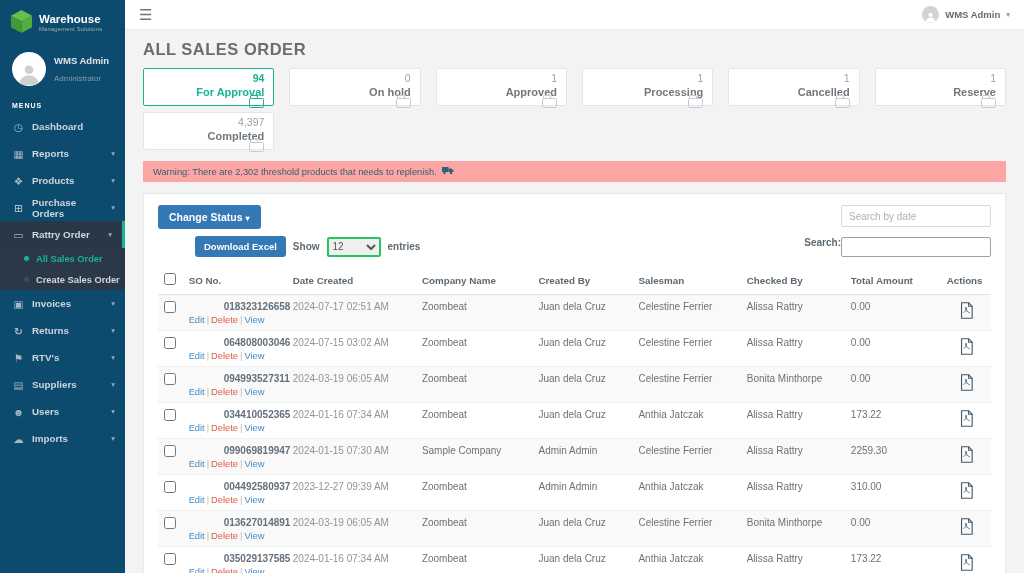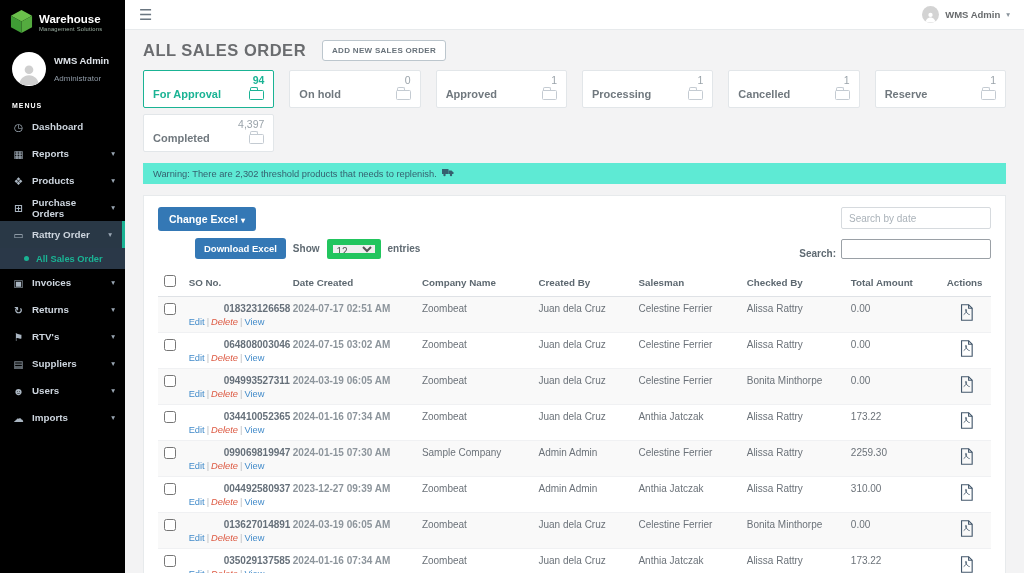--- a/index.html
+++ b/index.html
@@ -1,21 +1,21 @@
 <!DOCTYPE html>
 <html><head>
 <meta charset="utf-8">
 <style>
   * { margin:0; padding:0; box-sizing:border-box; }
   html,body { width:1024px; height:573px; overflow:hidden; }
   body { font-family:"Liberation Sans","DejaVu Sans",sans-serif; background:#f3f3f4; color:#676a6c; font-size:11px; }
   .app { position:relative; width:1024px; height:573px; overflow:hidden; }
 
   
-  .sidebar { position:absolute; left:0; top:0; width:125px; height:573px; background:#000000; z-index:5; }
+  .sidebar { position:absolute; left:0; top:0; width:125px; height:573px; background:#0c4a6e; z-index:5; }
   .logo-row { display:flex; align-items:center; gap:6px; padding:9px 8px 10px 10px; }
   .brand-name { color:#ffffff; font-size:11.5px; font-weight:bold; line-height:1.1; }
   .brand-sub { color:#9fb3a6; font-size:5.8px; letter-spacing:.2px; }
   .user-row { display:flex; align-items:center; gap:8px; padding:6px 10px 10px 12px; }
   .side-avatar { width:34px; height:34px; border-radius:50%; background:#ffffff; display:flex; align-items:flex-end; justify-content:center; overflow:hidden; flex-shrink:0; }
   .side-user-name { color:#dfe4ea; font-size:9.5px; font-weight:600; }
   .side-user-role { color:#8f9aa6; font-size:8px; margin-top:8px; }
   .menus-label { color:#ffffff; font-size:7px; font-weight:bold; letter-spacing:1px; padding:6px 12px 4px; }
   .nav-item { display:flex; align-items:center; gap:7px; height:27px; padding:0 10px 0 12px; color:#cdd5de; font-size:9.8px; font-weight:600; cursor:pointer; }
   .nav-icon { width:13px; font-size:10.5px; color:#aab6c2; text-align:center; flex-shrink:0; }
@@ -37,56 +37,56 @@
 
   
   .main { position:absolute; left:125px; top:30px; width:899px; height:543px; padding:10px 18px 0 18px; overflow:hidden; }
   .title-row { display:flex; align-items:center; gap:16px; }
   .page-title { font-size:16.5px; font-weight:600; color:#6a6c6f; letter-spacing:.5px; }
   .add-btn { background:#ffffff; border:1px solid #bcc6cd; border-radius:3px; color:#68727a; font-size:8px; font-weight:bold; padding:5px 9px; letter-spacing:.3px; cursor:pointer; }
 
   .cards-grid { display:grid; grid-template-columns:repeat(6,1fr); gap:6px 15px; margin-top:9px; }
   .status-card { background:#ffffff; border:1px solid #e2e6e9; border-radius:2px; padding:4px 9px 6px; height:38px; cursor:pointer; }
   .card-count { text-align:right; font-size:10.5px; color:#9aa3aa; line-height:1.1; }
-  .card-bottom { display:flex; align-items:flex-end; justify-content:space-between; margin-top:1px; }
+  .card-bottom { display:flex; align-items:flex-end; justify-content:space-between; margin-top:1px;flex-direction:column; }
   .card-label { font-size:11px; color:#70787e; font-weight:700; }
   .folder-ico { width:15px; height:10px; border:1.5px solid #c4cbd2; border-radius:1.5px; position:relative; }
   .folder-ico::before { content:""; position:absolute; top:-4px; left:0px; width:6px; height:3px; border:1.5px solid #c4cbd2; border-bottom:none; border-radius:2px 2px 0 0; }
   .status-card.active { border:1px solid #1ab394; }
   .status-card.active .card-count, .status-card.active .card-label { color:#1ab394; font-weight:600; }
   .status-card.active .folder-ico, .status-card.active .folder-ico::before { border-color:#1ab394; }
 
-  .warning-bar { margin-top:11px; background:#5eead4; color:#35606f; font-size:9.3px; padding:5px 10px; display:flex; align-items:center; gap:5px; }
+  .warning-bar { margin-top:11px; background:#fca5a5; color:#35606f; font-size:9.3px; padding:5px 10px; display:flex; align-items:center; gap:5px; }
 
   .panel { margin-top:11px; background:#ffffff; border:1px solid #e7eaec; padding:11px 14px; height:420px; }
   .btn-blue { background:#3478b5; color:#ffffff; border:none; border-radius:3px; font-size:10.5px; font-weight:600; padding:6px 11px; cursor:pointer; }
   .btn-blue .caret { font-size:8px; margin-left:3px; }
   .btn-blue.small { font-size:9.5px; padding:5px 9px; }
   .toolbar-row1 { display:flex; justify-content:space-between; align-items:flex-start; }
   .toolbar-row2 { display:flex; justify-content:space-between; align-items:center; margin-top:7px;padding-left:37px; }
   .left-tools { display:flex; align-items:center; gap:7px; }
   .tool-label { font-size:10px; font-weight:bold; color:#5f6a72; }
-  .entries-select { height:20px; width:54px; font-size:10px; border:6px solid #22c55e; border-radius:2px; color:#555; font-family:inherit; }
+  .entries-select { height:20px; width:54px; font-size:10px; border:2px solid #22c55e; border-radius:2px; color:#555; font-family:inherit; }
   .date-input { width:150px; height:22px; border:1px solid #d6dade; border-radius:2px; font-size:10px; padding:0 7px; color:#555; font-family:inherit; }
   .date-input::placeholder { color:#aab2b9; }
-  .right-search { display:flex; align-items:flex-end; gap:5px; }
+  .right-search { display:flex; align-items:flex-start; }
   .search-input { width:150px; height:20px; border:1px solid #9aa0a6; border-radius:2px; font-size:10px; padding:0 6px; font-family:inherit; }
 
   table { width:100%; border-collapse:collapse; margin-top:9px; table-layout:fixed; }
   th { text-align:left; padding:7px 4px; font-size:9.8px; font-weight:bold; color:#5d6870; border-bottom:1px solid #dfe2e6; }
   tbody tr { border-bottom:1px solid #f0f1f3; }
   tbody tr:nth-child(odd) { background:#f9f9f9; }
   td { padding:6px 4px 5px; vertical-align:top; font-size:10px; color:#6b7279; }
   .so-num { font-weight:bold; color:#66707a;margin-left:35px; }
   .row-links { margin-top:3px; font-size:9.3px; }
   .row-links a { text-decoration:none; cursor:pointer; }
   .link-edit, .link-view { color:#428bca; }
-  .link-delete { color:#dd5a43;font-style:italic; }
+  .link-delete { color:#dd5a43; }
   .sep { color:#b8bcc0; padding:0 2px; }
-  td.c-date { color:#8d959c;font-weight:bold; }
+  td.c-date { color:#8d959c; }
   td.c-actions { text-align:center; padding-top:7px; }
   .chk { width:12px; height:12px; cursor:pointer; }
   th.col-chk, td.col-chk { width:26px; padding-left:6px; }
 </style>
 </head>
 <body>
 
 <div class="app">
 
   <div class="sidebar">
@@ -141,20 +141,24 @@
       <div class="nav-item">
         <span class="nav-icon">▭</span>
         <span>Rattry Order</span>
         <span class="chev">▾</span>
       </div>
       <div class="subnav">
         <div class="sub-item active">
           <span class="dot"></span>
           <span>All Sales Order</span>
         </div>
+        <div class="sub-item">
+          <span class="dot"></span>
+          <span>Create Sales Order</span>
+        </div>
       </div>
     </div>
 
     <div class="nav-item">
       <span class="nav-icon">▣</span>
       <span>Invoices</span>
       <span class="chev">▾</span>
     </div>
     <div class="nav-item">
       <span class="nav-icon">↻</span>
@@ -193,21 +197,20 @@
           </svg>
       </span>
       <span class="topbar-user-label">WMS Admin</span>
       <span class="chev">▾</span>
     </span>
   </div>
 
   <div class="main">
     <div class="title-row">
       <span class="page-title">ALL SALES ORDER</span>
-      <button class="add-btn">ADD NEW SALES ORDER</button>
     </div>
 
     <div class="cards-grid">
       <div class="status-card active">
         <div class="card-count">94</div>
         <div class="card-bottom">
           <span class="card-label">For Approval</span>
           <span class="folder-ico"></span>
         </div>
       </div>
@@ -262,21 +265,21 @@
             <rect x="0" y="2" width="13" height="10" fill="#35606f"></rect>
             <path d="M13 5h6l4 4v3h-10z" fill="#35606f"></path>
             <circle cx="5" cy="14" r="2.4" fill="#35606f"></circle>
             <circle cx="18" cy="14" r="2.4" fill="#35606f"></circle>
           </svg>
       </span>
     </div>
 
     <div class="panel">
       <div class="toolbar-row1">
-        <button class="btn-blue"><span>Change Excel</span><span class="caret">▾</span></button>
+        <button class="btn-blue"><span>Change Status</span><span class="caret">▾</span></button>
         <input class="date-input" placeholder="Search by date" style="">
       </div>
       <div class="toolbar-row2">
         <span class="left-tools">
           <button class="btn-blue small">Download Excel</button>
           <span class="tool-label">Show</span>
           <select class="entries-select">
             <option>12</option>
           </select>
           <span class="tool-label">entries</span>

